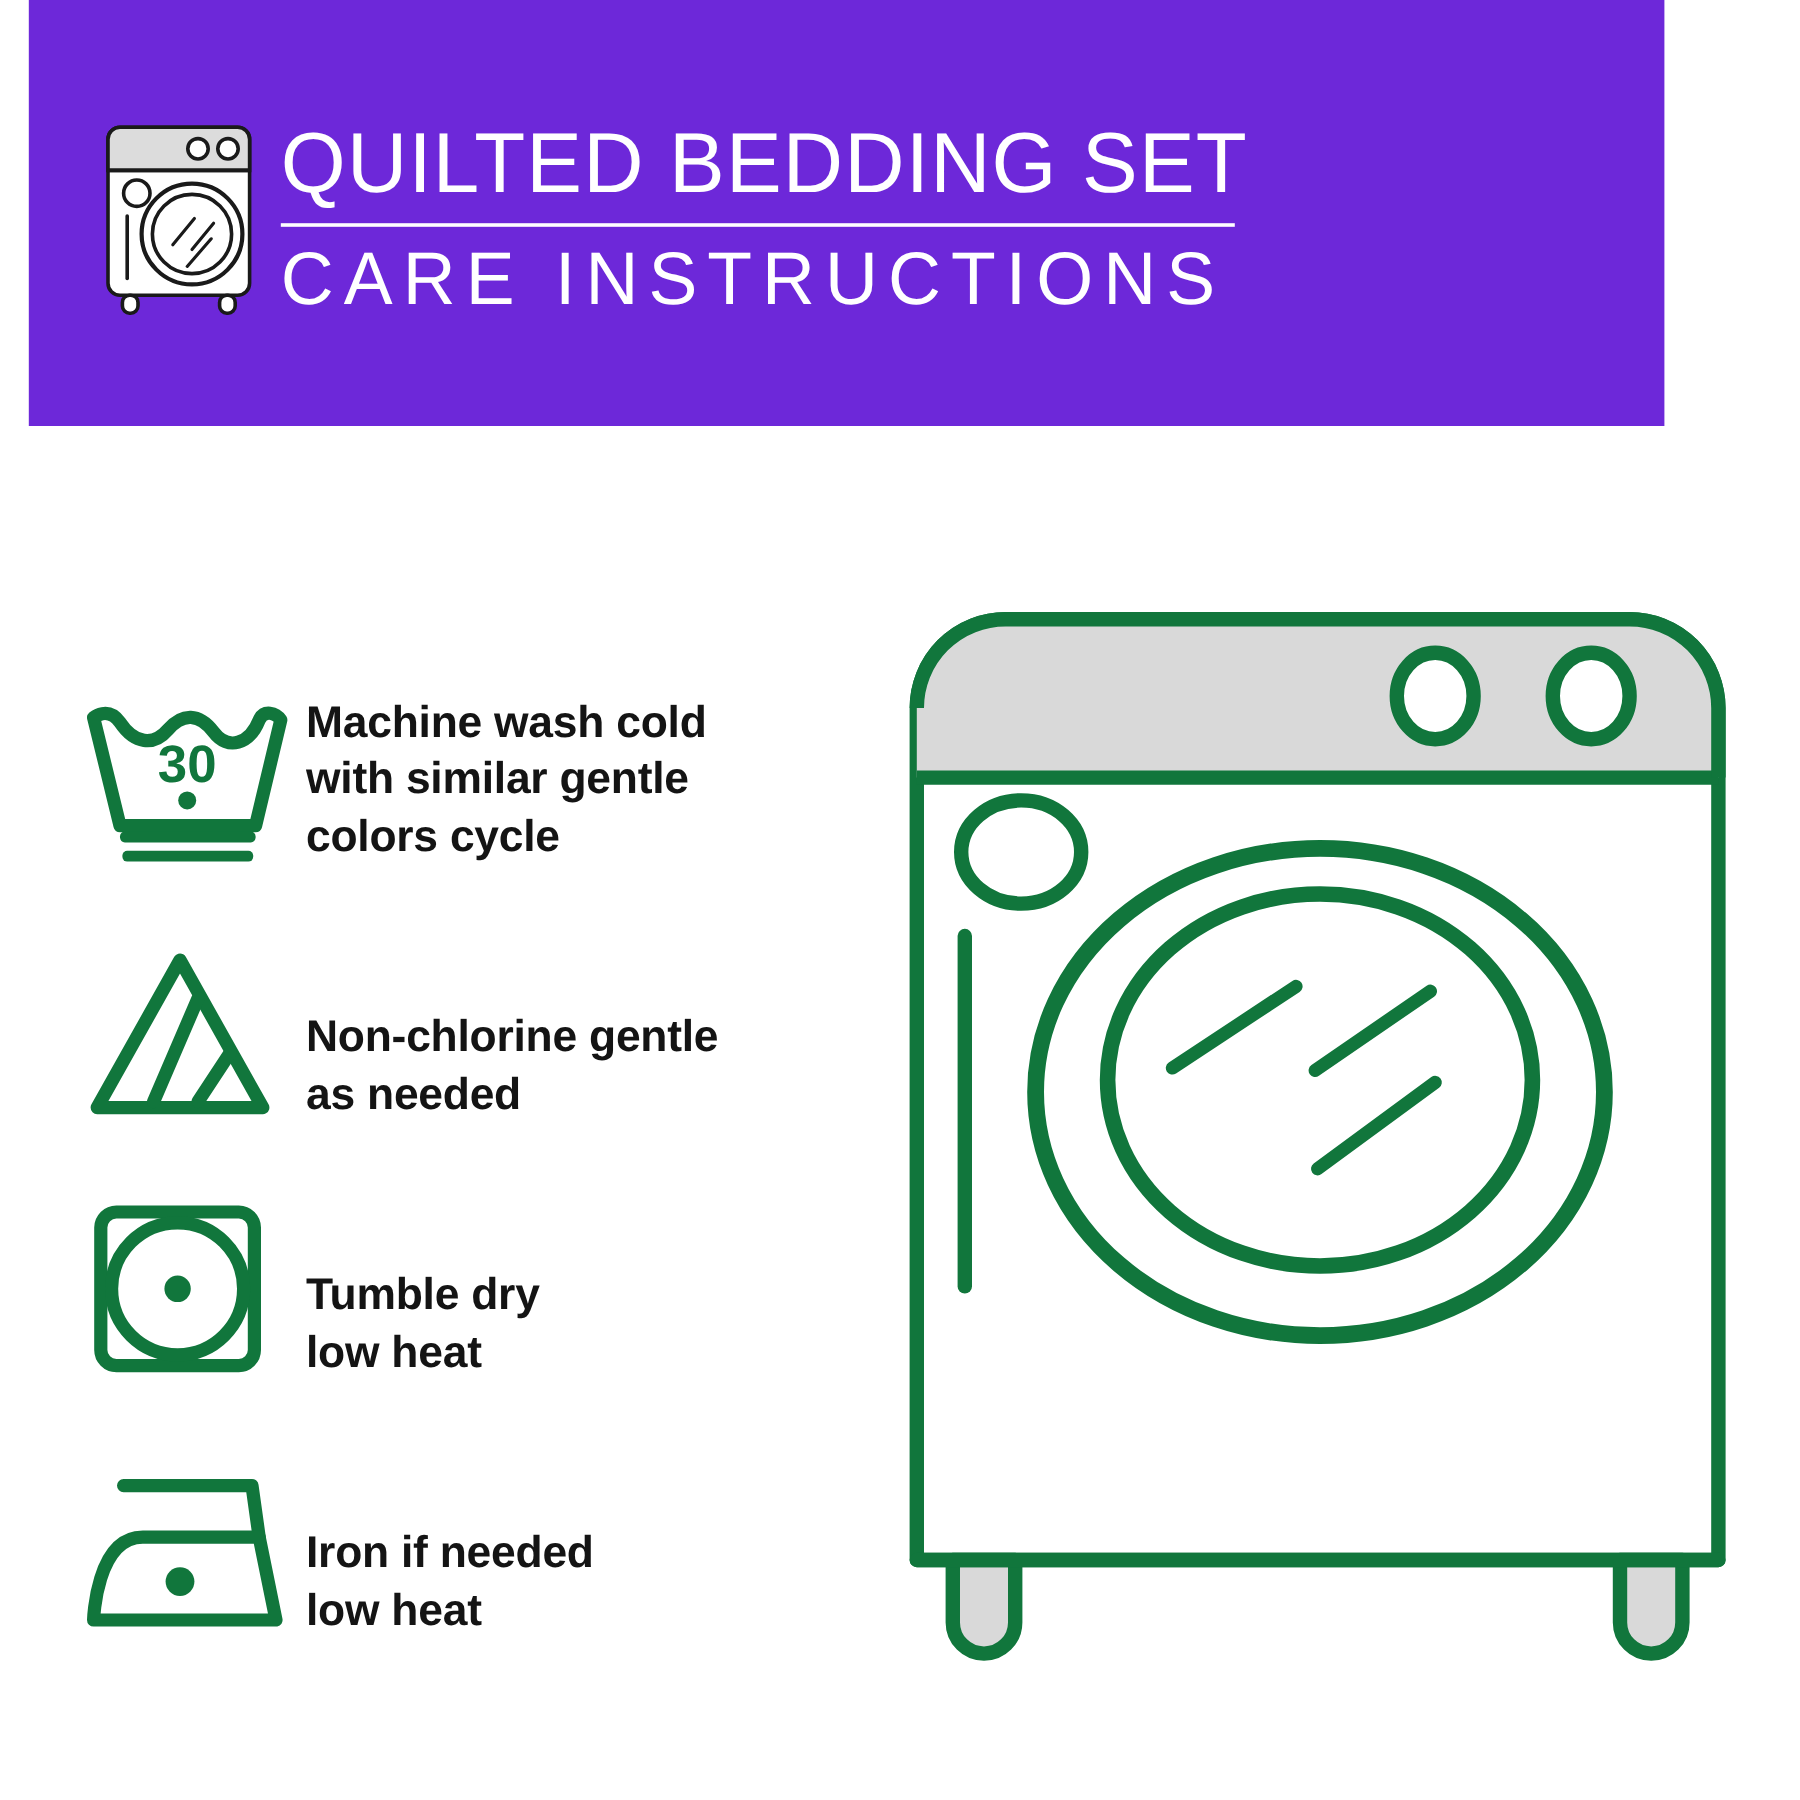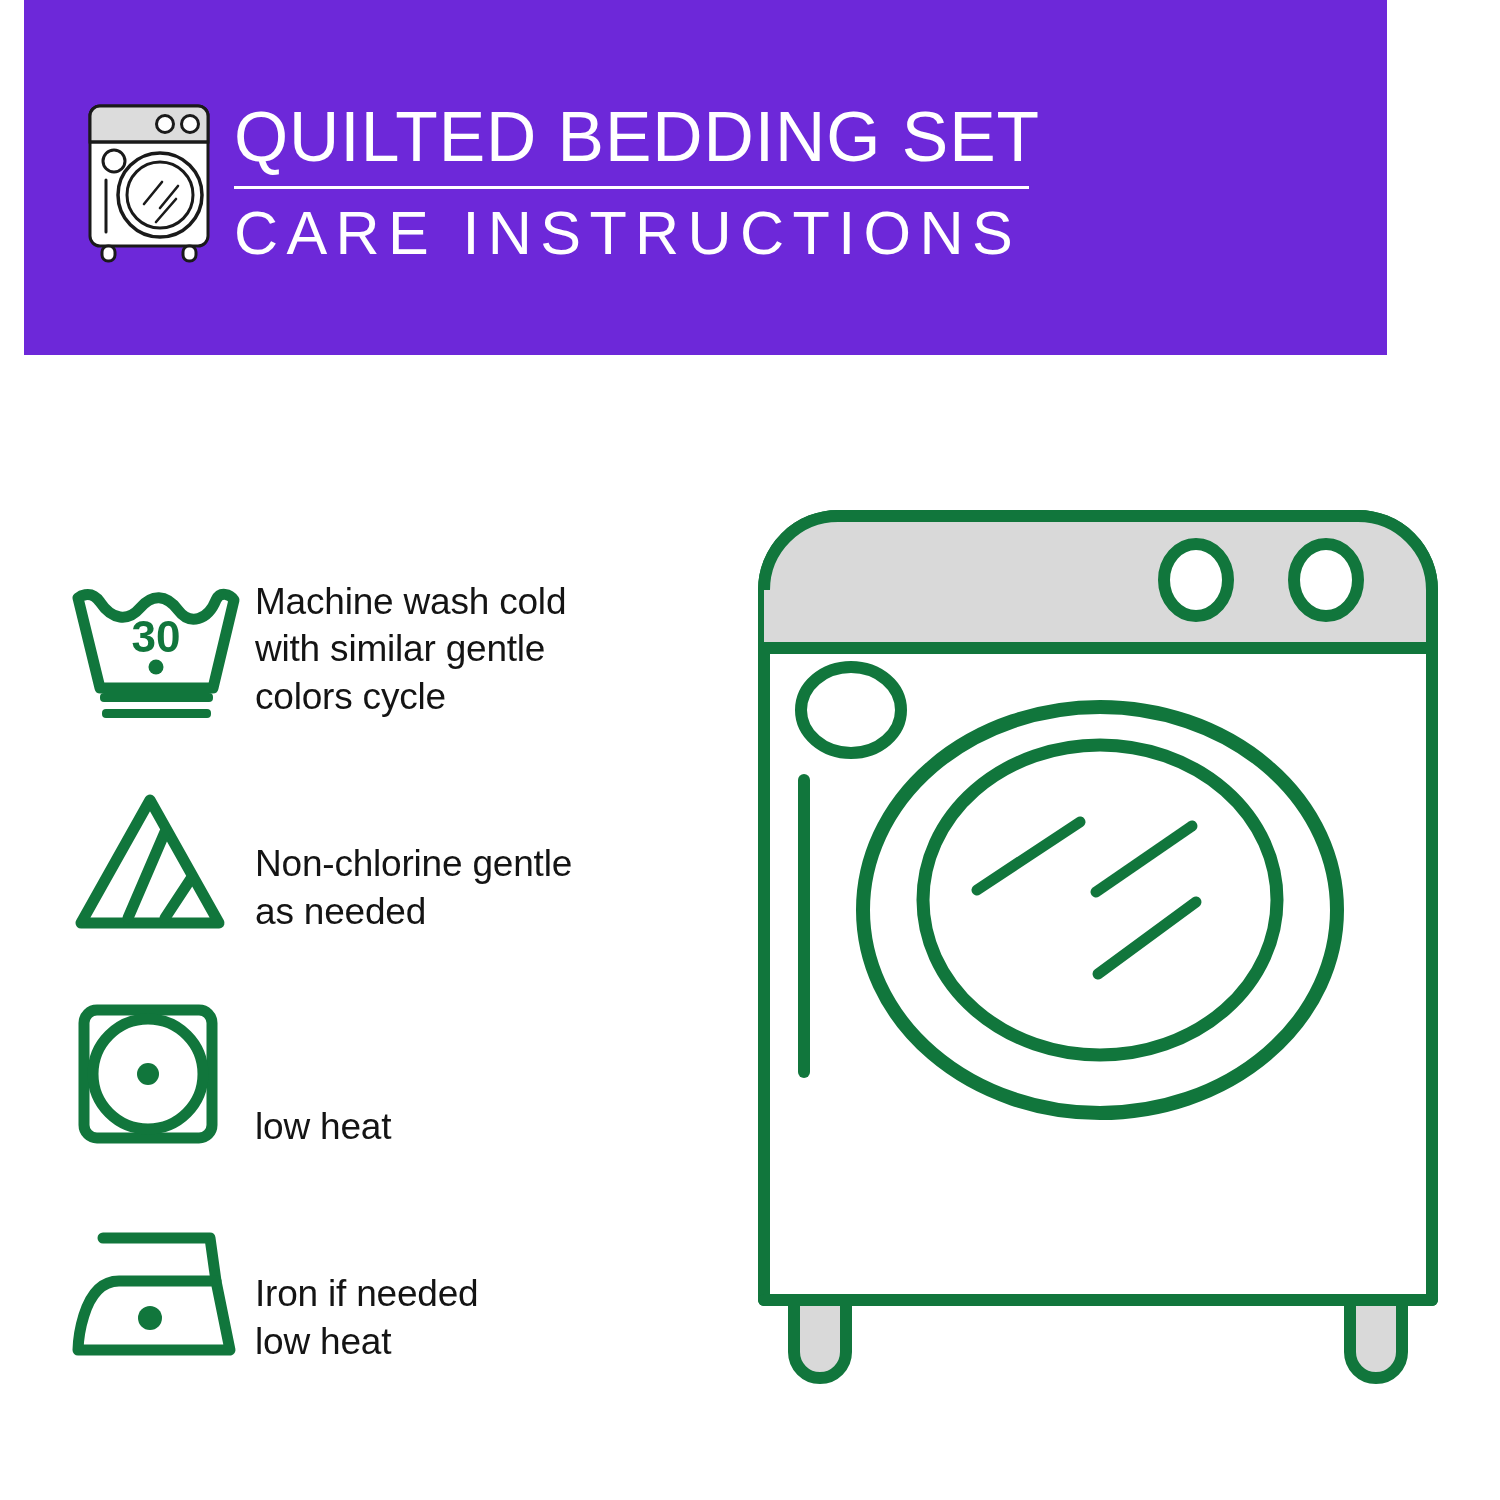--- a/index.html
+++ b/index.html
@@ -99,21 +99,21 @@
     align-items: flex-start;
     justify-content: flex-start;
     padding-top: 6px;
   }
   .care-symbol svg { display: block; }
   .care-text {
     flex: 1 1 auto;
     color: #141414;
     font-family: "Liberation Sans", sans-serif;
     font-size: 37px;
-    font-weight: 400;
+    font-weight: 700;
     line-height: 1.28;
     padding-top: 16px;
     letter-spacing: -0.2px;
   }
   .care-row.row-wash .care-text { padding-top: 24px; }
   .care-row.row-bleach .care-text { padding-top: 54px; }
   .care-row.row-dry .care-text { padding-top: 36px; }
   .care-row.row-iron .care-text { padding-top: 38px; }
 
   
@@ -222,20 +222,21 @@
     <div class="care-symbol">
       <svg width="160" height="150" viewBox="0 0 160 150" xmlns="http://www.w3.org/2000/svg">
         <g fill="none" stroke="#11763c" stroke-width="11" stroke-linecap="round" stroke-linejoin="round">
           <rect x="14" y="10" width="128" height="128" rx="13" ry="13"></rect>
           <circle cx="78" cy="74" r="55"></circle>
         </g>
         <circle cx="78" cy="74" r="11" fill="#11763c"></circle>
       </svg>
     </div>
     <div class="care-text">
+      <div>Tumble dry</div>
       <div>low heat</div>
     </div>
   </div>
 
   <div class="care-row row-iron">
     <div class="care-symbol">
       <svg width="180" height="140" viewBox="0 0 180 140" xmlns="http://www.w3.org/2000/svg">
         <g fill="none" stroke="#11763c" stroke-width="11" stroke-linecap="round" stroke-linejoin="round">
 
           <path d="M33 13 L140 13 L146 56"></path>

